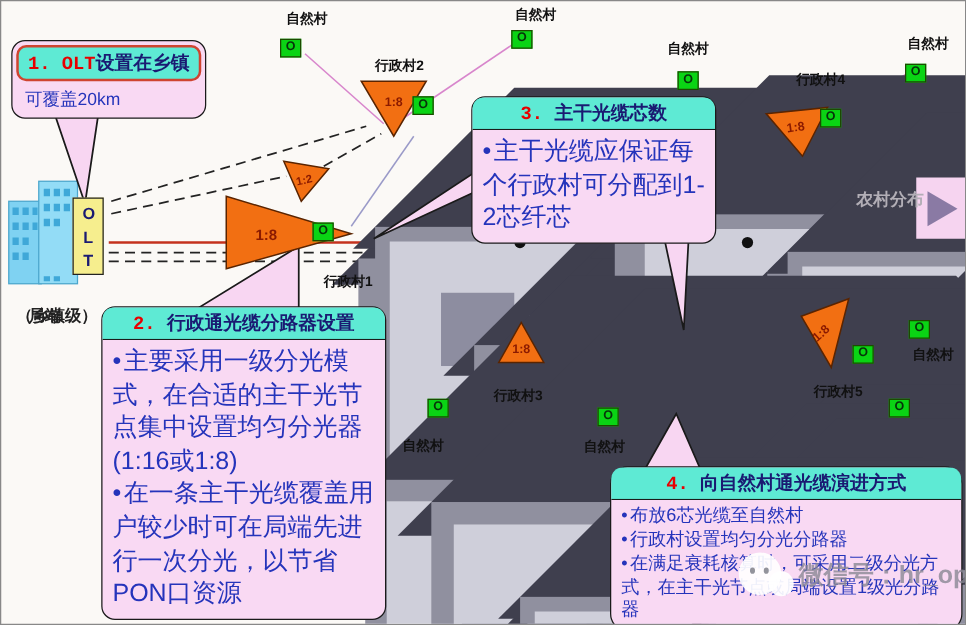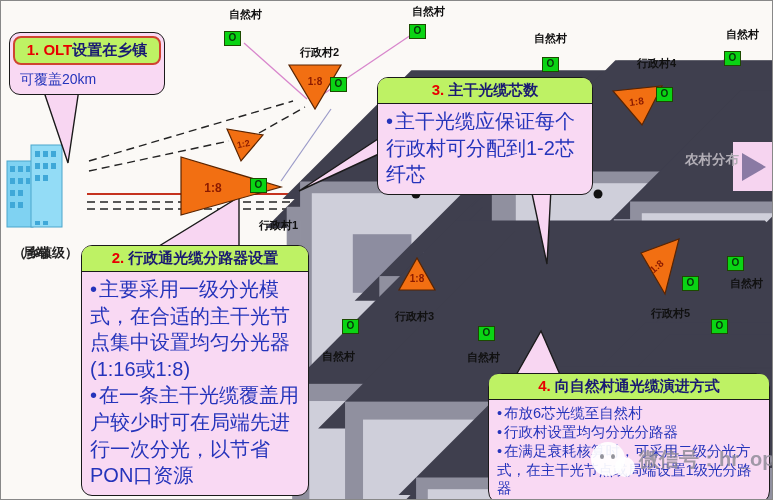--- a/index.html
+++ b/index.html
@@ -2,30 +2,30 @@
 <html><head>
 <meta charset="utf-8">
 <style>
   html,body{margin:0;padding:0;background:#e8e8e8;font-family:"Liberation Sans","DejaVu Sans",sans-serif;}
   .stage{position:relative;width:773px;height:500px;background:#fbf9f6;border:1px solid #888;overflow:hidden;box-sizing:border-box;}
   svg text{font-family:"Liberation Sans","DejaVu Sans",sans-serif;}
   .layer{position:absolute;left:0;top:0;z-index:1;}
 
   
   .callout{position:absolute;background:#f9d9f3;border:1.6px solid #1a1a1a;border-radius:11px;z-index:3;box-sizing:border-box;}
-  .callout .hd{background:#bef264;font-weight:bold;font-size:15px;text-align:center;color:#1a1a72;
-               padding:3px 4px;border-bottom:1.6px solid #1a1a1a;border-radius:9px 9px 0 0;white-space:nowrap;}
+  .callout .hd{background:#5eead4;font-weight:bold;font-size:15px;text-align:center;color:#1a1a72;
+               padding:3px 4px;border-bottom:1.6px solid #1a1a1a;border-radius:9px 9px 0 0;white-space:nowrap;font-family:Liberation Mono, monospace;}
   .callout .hd .num{color:#e80000;}
   .callout .bd{padding:4px 8px 6px;color:#2534bb;font-size:20px;line-height:1.33;}
   .callout .bullet::before{content:"•";margin-right:2px;}
   .c1{left:8px;top:31px;width:156px;}
   .c1 .hd{margin:3px;border:2px solid #cf4430;border-radius:8px;border-bottom:2px solid #cf4430;}
   .c1 .bd{font-size:14px;padding:2px 10px 5px;}
   .c2{left:80px;top:244px;width:228px;}
-  .c3{left:376px;top:76px;width:216px;}
+  .c3{left:376px;top:76px;width:196px;}
   .c4{left:487px;top:372px;width:282px;border-radius:14px;}
   .c4 .bd{font-size:14.5px;line-height:1.3;}
 
   
   .oltbox{position:absolute;left:57px;top:157px;width:25px;height:62px;background:#f6ee8e;border:1.5px solid #222;
           color:#1a1a72;font-weight:bold;font-size:13px;text-align:center;line-height:1.45;word-break:break-all;
           padding:3px 7px 0;box-sizing:border-box;z-index:2;}
   .sitelbl{position:absolute;font-size:13px;font-weight:bold;color:#222;z-index:2;white-space:nowrap;}
 
   
@@ -257,20 +257,21 @@
         <text x="658" y="268" text-anchor="middle" font-size="10" font-weight="bold" fill="#8a1a00" stroke="none" transform="rotate(-42 658 268)">1:8</text>
       </g>
     </g>
   </svg>
 
   <div class="region-box">
     <div class="region-arrow"></div>
   </div>
   <div class="region-label">农村分布</div>
 
+  <div class="oltbox">OLT</div>
   <div class="sitelbl" style="left:22px;top:227px;margin-top:16px;">局端</div>
   <div class="sitelbl" style="left:0px;top:243px;padding-left:12px;">（乡镇级）</div>
 
   <div class="vlabel" style="left:228px;top:6px;">自然村</div>
   <div class="vlabel" style="left:299px;top:44px;">行政村2</div>
   <div class="vlabel" style="left:411px;top:3px;">自然村</div>
   <div class="vlabel" style="left:533px;top:30px;">自然村</div>
   <div class="vlabel" style="left:636px;top:55px;">行政村4</div>
   <div class="vlabel" style="left:725px;top:26px;">自然村</div>
   <div class="vlabel" style="left:258px;top:217px;">行政村1</div>

